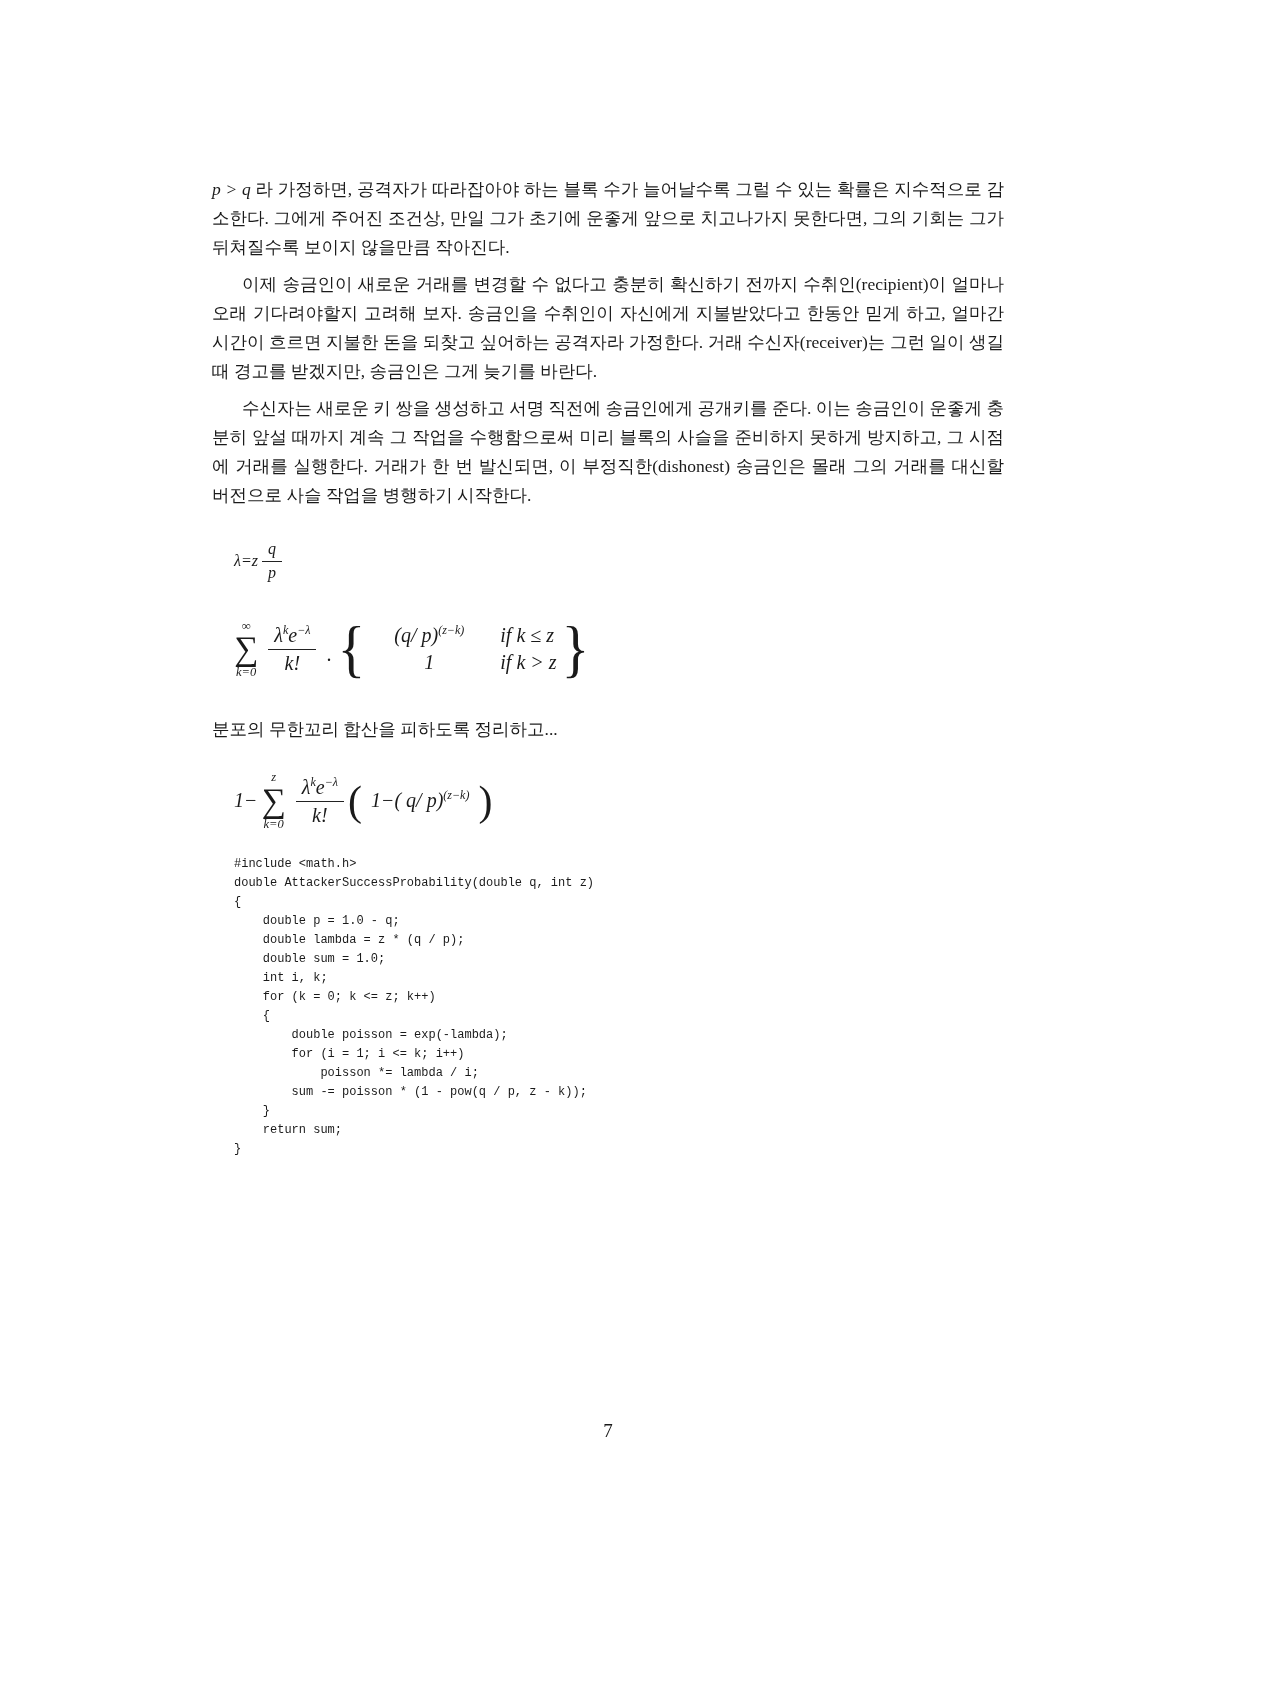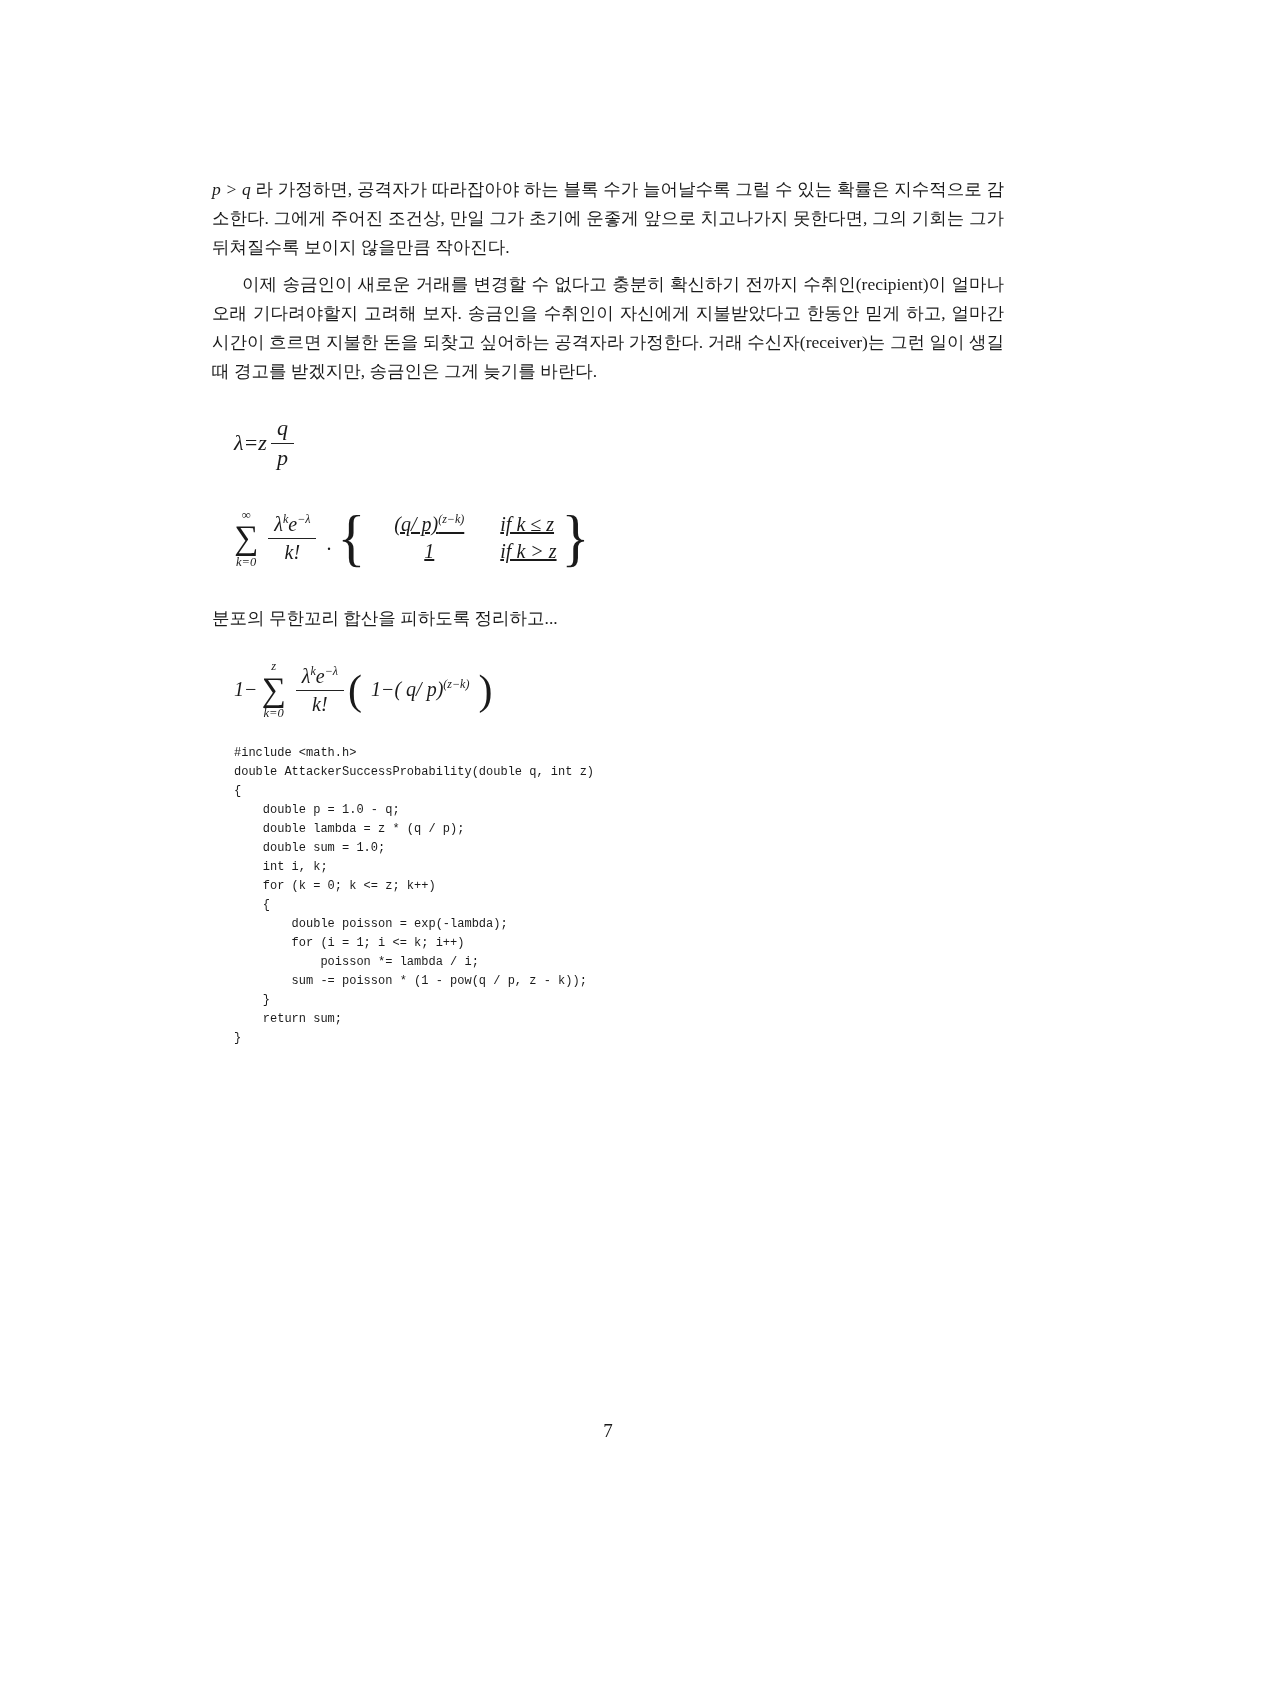--- a/index.html
+++ b/index.html
@@ -16,38 +16,38 @@
   .para {
     font-size: 17.5px;
     line-height: 29px;
     text-align: justify;
     margin: 8px;
   }
   .para.indent { text-indent: 30px; }
   .it { font-style: italic; }
 
   .formula { display: flex; align-items: center; font-size: 20px; }
-  .f1 { margin: 30px 0 28px 30px; font-size: 22px; }
+  .f1 { margin: 30px 0 28px 30px; font-size: 16px; }
   .f2 { margin: 28px 0 26px 30px; }
   .f3 { margin: 26px 0 24px 30px; }
 
   .frac { display: inline-flex; flex-direction: column; align-items: center; margin: 0 4px; }
   .frac .num { padding: 0 6px 3px; border-bottom: 1.4px solid #222; line-height: 1.1; white-space: nowrap; }
   .frac .den { padding-top: 2px; line-height: 1.1; }
 
   .sum { display: inline-flex; flex-direction: column; align-items: center; margin-right: 6px; line-height: 1; }
   .sum .limit { font-size: 12.5px; font-style: italic; line-height: 1.15; }
   .sum .sign { font-size: 34px; line-height: 0.95; }
 
   sup.exp { font-size: 12px; font-style: italic; line-height: 0; vertical-align: super; }
 
   .op-dot { margin: 0 6px; align-self: center; padding-top: 10px; }
 
   .brace { font-size: 58px; font-weight: 400; line-height: 62px; transform: scaleY(1.08); }
-  .cases { display: inline-flex; flex-direction: column; gap: 4px; margin: 15px 5px; text-decoration: underline; }
+  .cases { display: inline-flex; flex-direction: column; gap: 4px; margin: 15px 5px; }
   .case-row { display: flex; align-items: baseline; }
   .case-expr { min-width: 118px; text-align: center; white-space: nowrap; }
   .case-cond { margin-left: 12px; white-space: nowrap; }
 
   .bigp { font-size: 42px; line-height: 44px; font-weight: 400; }
   .f3-inner { margin: 0 9px; white-space: nowrap; }
   .f3-lead { margin-right: 4px; }
 
   .code {
     margin: 16px 0 0 30px;
@@ -66,20 +66,21 @@
 </style>
 </head>
 <body>
 
 <div class="content">
 
   <p class="para"><span class="it">p &gt; q</span><span> 라 가정하면, 공격자가 따라잡아야 하는 블록 수가 늘어날수록 그럴 수 있는 확률은 지수적으로 감소한다. 그에게 주어진 조건상, 만일 그가 초기에 운좋게 앞으로 치고나가지 못한다면, 그의 기회는 그가 뒤쳐질수록 보이지 않을만큼 작아진다.</span></p>
 
   <p class="para indent">이제 송금인이 새로운 거래를 변경할 수 없다고 충분히 확신하기 전까지 수취인(recipient)이 얼마나 오래 기다려야할지 고려해 보자. 송금인을 수취인이 자신에게 지불받았다고 한동안 믿게 하고, 얼마간 시간이 흐르면 지불한 돈을 되찾고 싶어하는 공격자라 가정한다. 거래 수신자(receiver)는 그런 일이 생길 때 경고를 받겠지만, 송금인은 그게 늦기를 바란다.</p>
 
+  <p class="para indent">수신자는 새로운 키 쌍을 생성하고 서명 직전에 송금인에게 공개키를 준다. 이는 송금인이 운좋게 충분히 앞설 때까지 계속 그 작업을 수행함으로써 미리 블록의 사슬을 준비하지 못하게 방지하고, 그 시점에 거래를 실행한다. 거래가 한 번 발신되면, 이 부정직한(dishonest) 송금인은 몰래 그의 거래를 대신할 버전으로 사슬 작업을 병행하기 시작한다.</p>
 
 
   <div class="formula f1">
     <span class="it">λ=z</span>
     <span class="frac">
       <span class="num it">q</span>
       <span class="den it">p</span>
     </span>
   </div>
 

